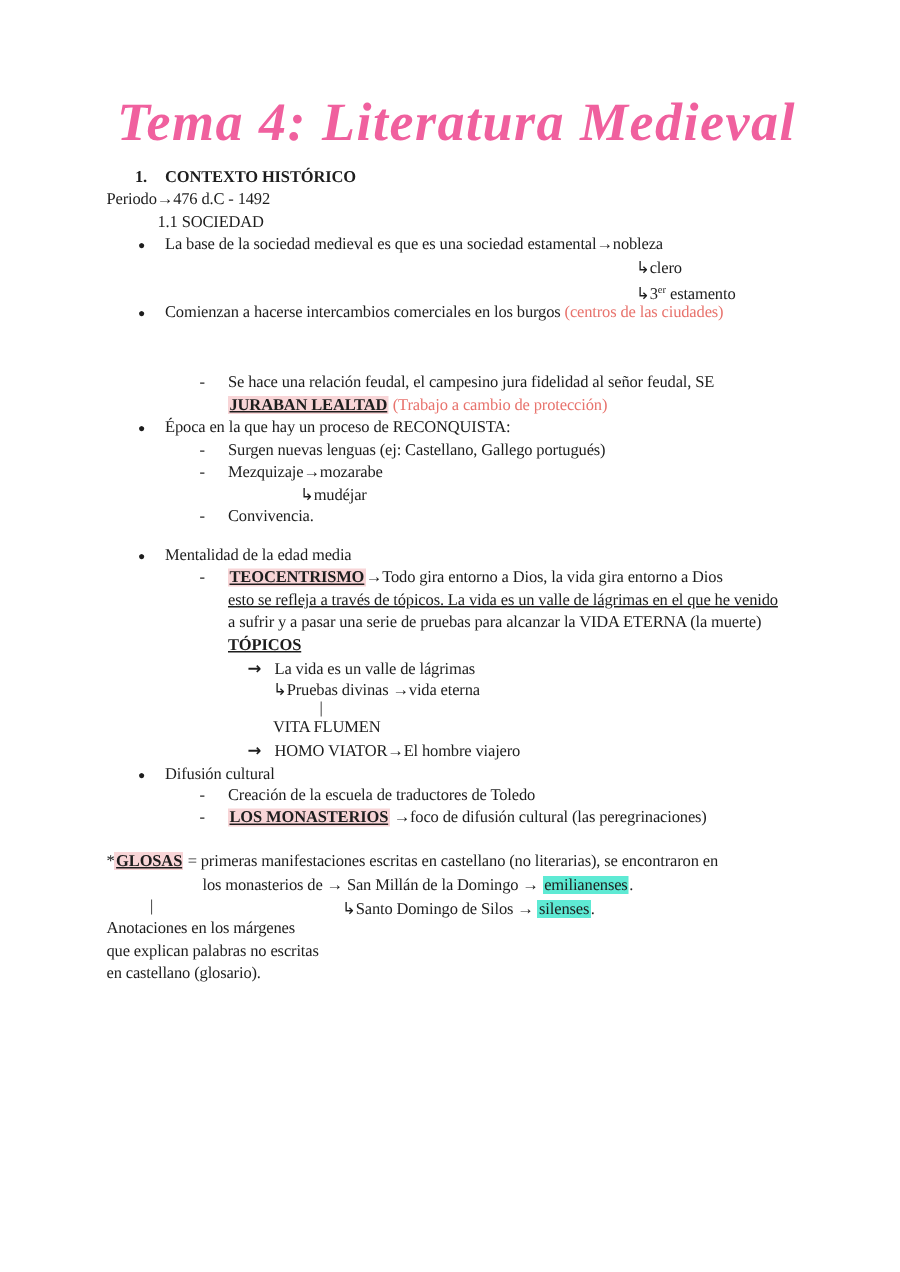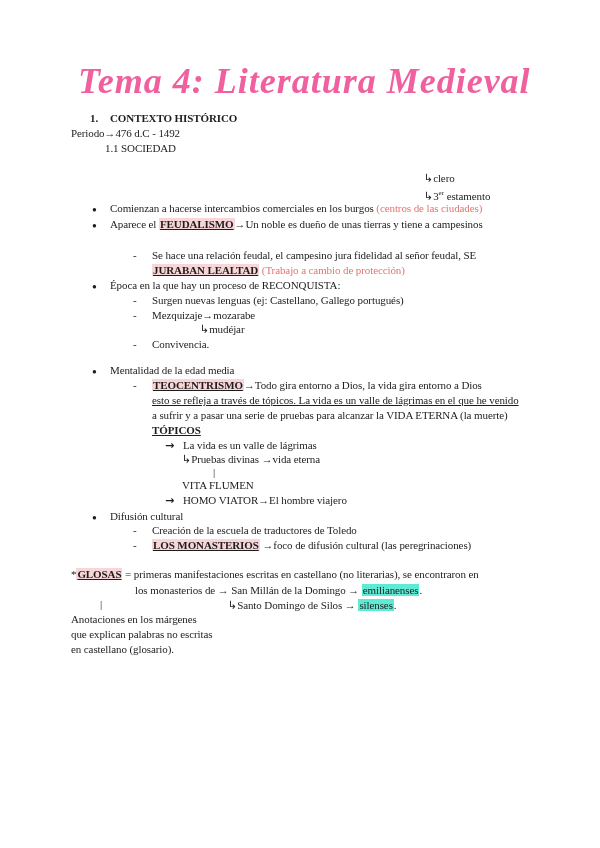--- a/index.html
+++ b/index.html
@@ -35,36 +35,36 @@
   <div class="title">Tema 4: Literatura Medieval</div>
 
   <div class="line bold" style="left:90px; top:112px;">
     <span class="marker m20">1.</span><span>CONTEXTO HISTÓRICO</span>
   </div>
 
   <div class="line" style="left:71px; top:127px;">Periodo→476 d.C - 1492</div>
 
   <div class="line" style="left:105px; top:142px;">1.1 SOCIEDAD</div>
 
+  <div class="line" style="left:92px; top:157px;">
+    <span class="marker m18 bullet">●</span><span>La base de la sociedad medieval es que es una sociedad estamental→nobleza</span>
+  </div>
 
   <div class="line" style="left:424px; top:172px;">
     <span class="glyph">↳</span><span>clero</span>
   </div>
 
   <div class="line" style="left:424px; top:187px;">
     <span class="glyph">↳</span><span>3</span><sup>er</sup><span> estamento</span>
   </div>
 
   <div class="line" style="left:92px; top:202px;">
     <span class="marker m18 bullet">●</span><span>Comienzan a hacerse intercambios comerciales en los burgos </span><span class="note">(centros de las ciudades)</span>
   </div>
 
-  <div class="line" style="left:92px; top:218px;">
-    <span class="marker m18 bullet">●</span><span>Aparece el </span><span class="kw">FEUDALISMO</span><span>→Un noble es dueño de unas tierras y tiene a campesinos</span>
-  </div>
 
   <div class="line" style="left:133px; top:249px;">
     <span class="marker m19">-</span><span>Se hace una relación feudal, el campesino jura fidelidad al señor feudal, SE</span>
   </div>
   <div class="line" style="left:152px; top:264px;">
     <span class="kw">JURABAN LEALTAD</span><span class="note"> (Trabajo a cambio de protección)</span>
   </div>
 
   <div class="line" style="left:92px; top:279px;">
     <span class="marker m18 bullet">●</span><span>Época en la que hay un proceso de RECONQUISTA:</span>

